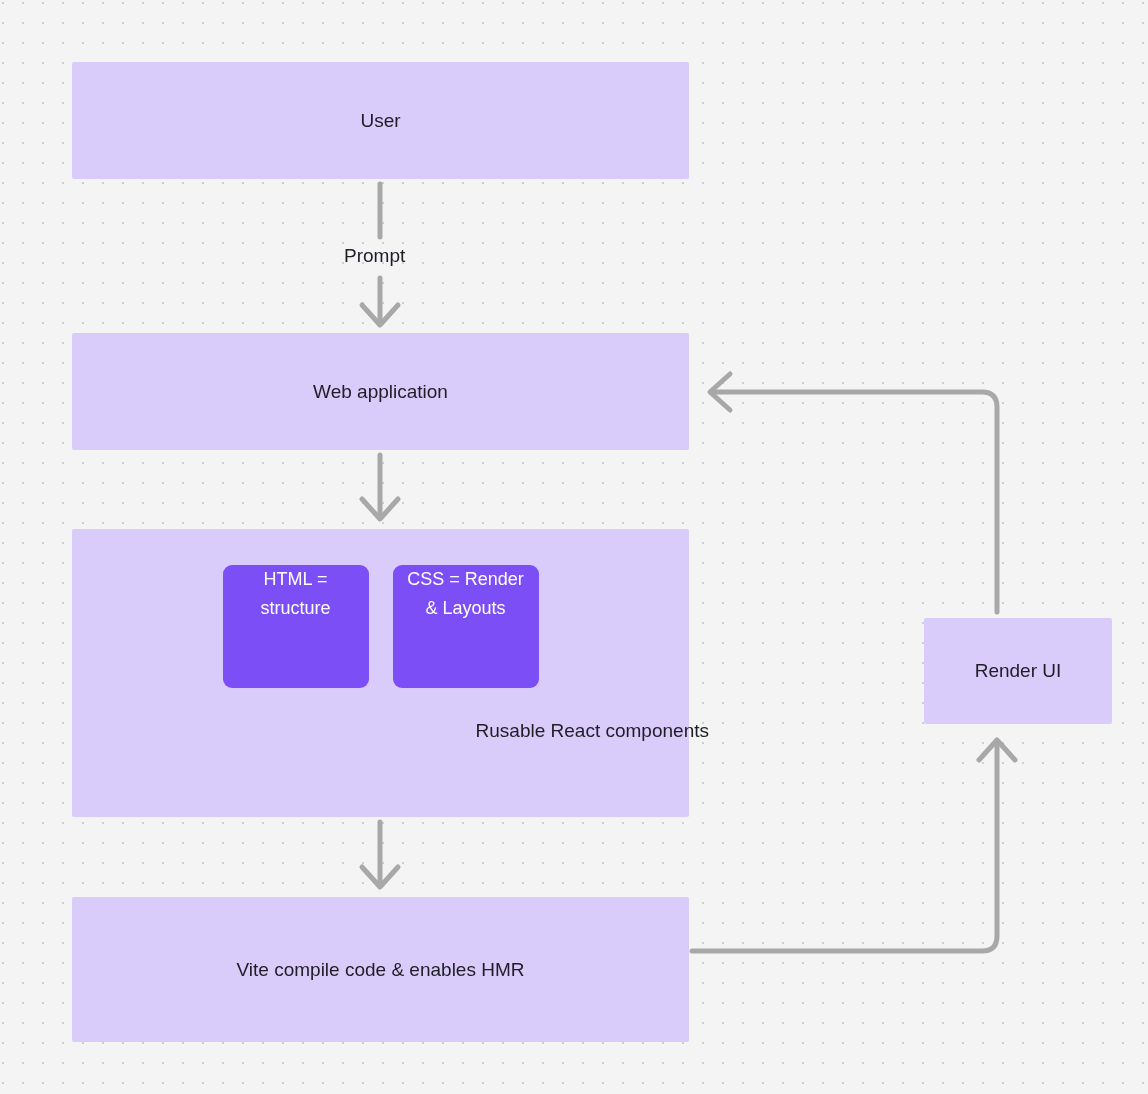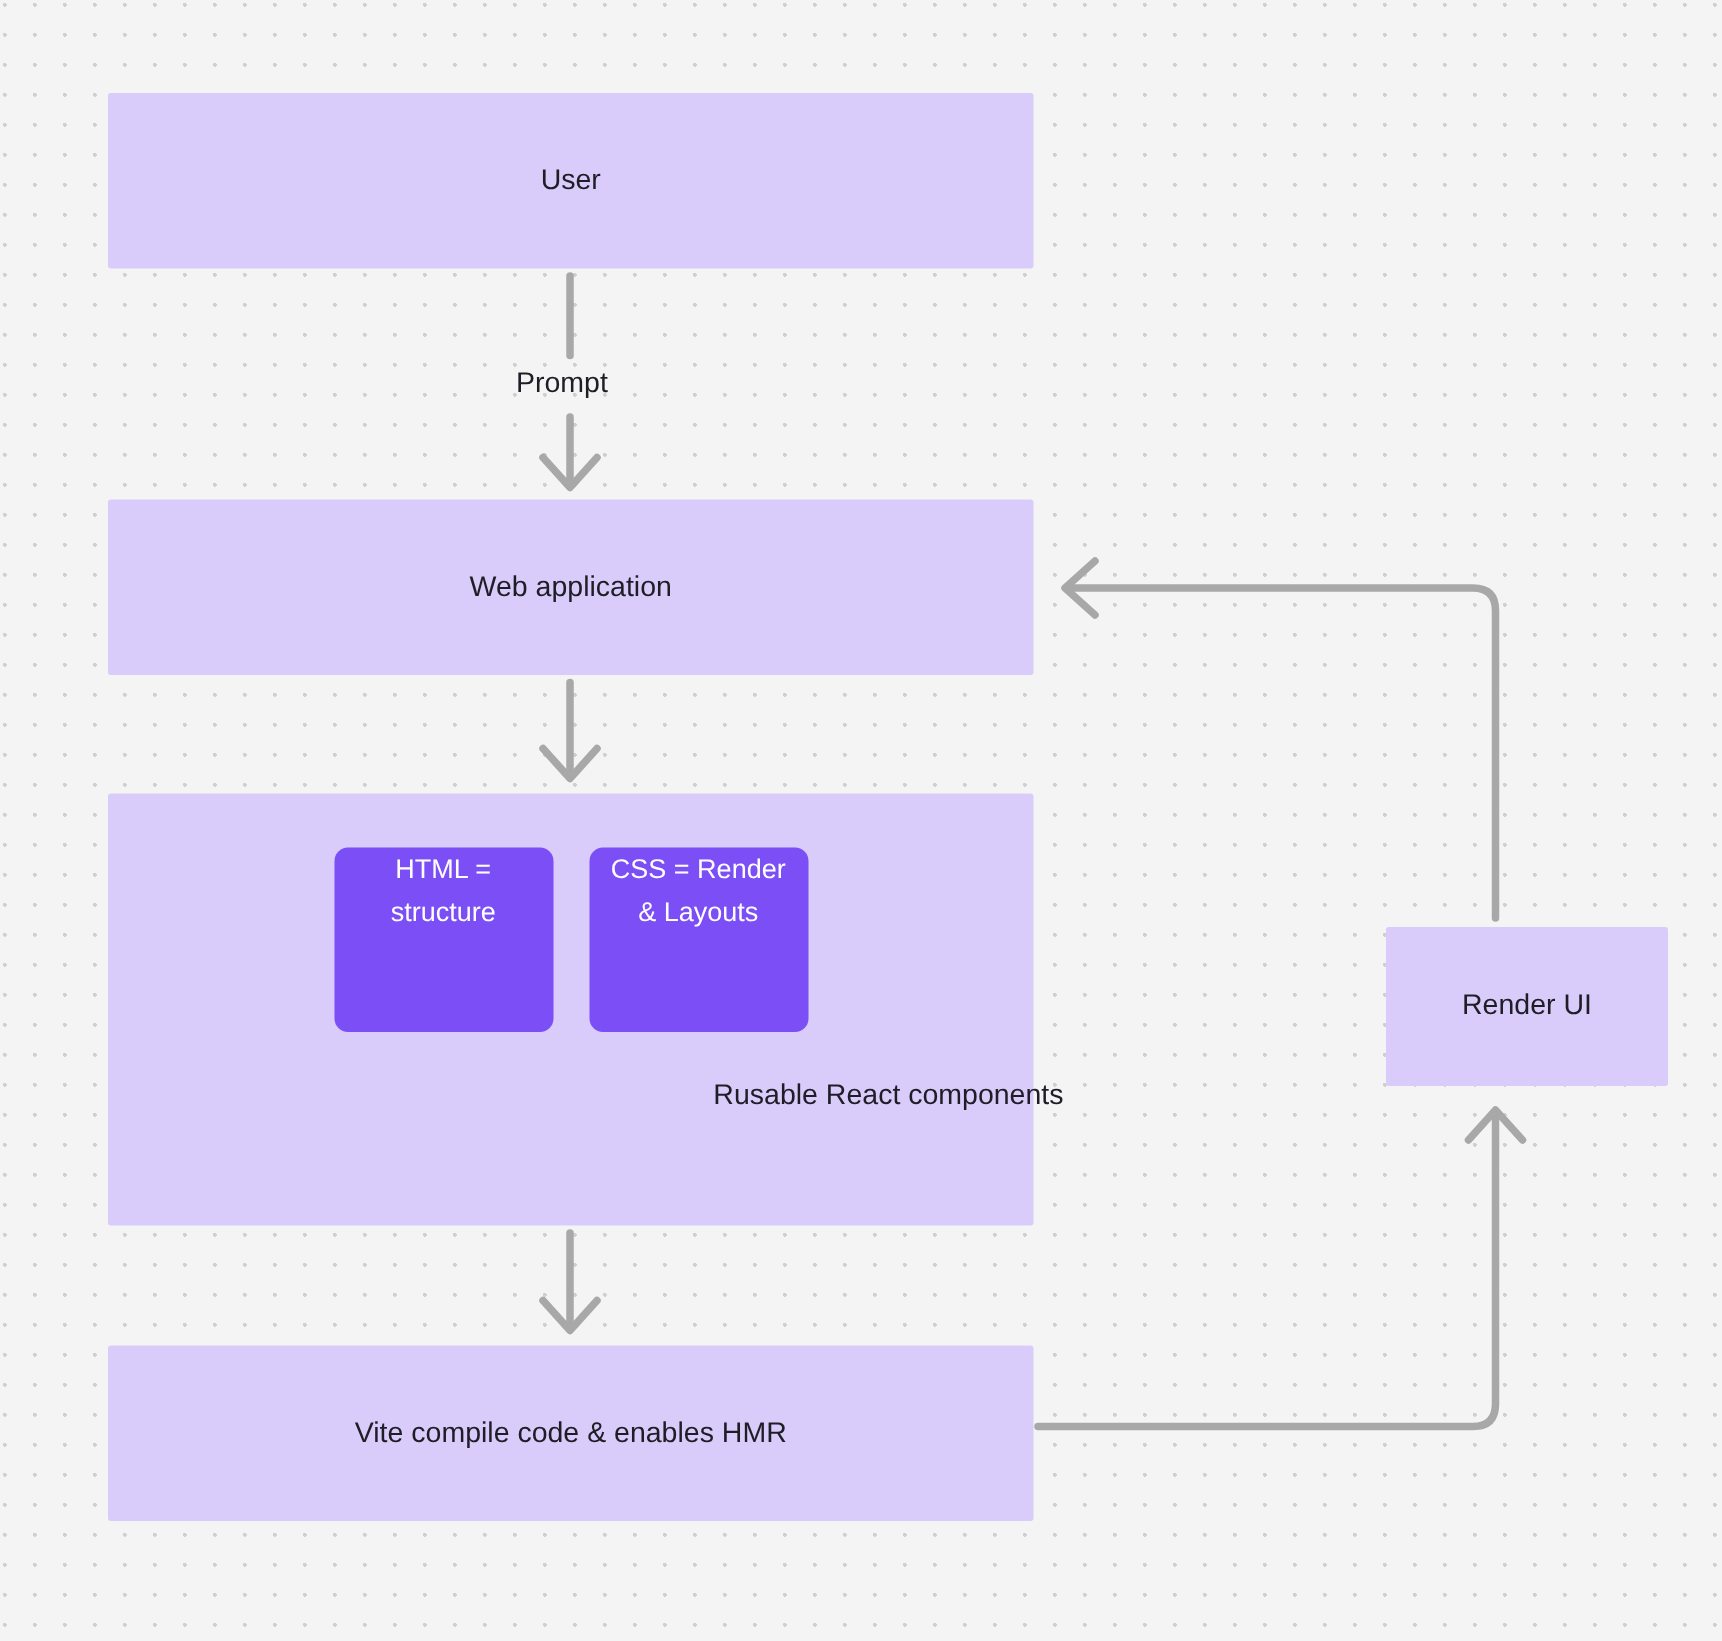--- a/index.html
+++ b/index.html
@@ -38,21 +38,21 @@
     text-align: center;
   }
 
   .node-label {
     display: block;
   }
 
   #node-user       { left: 72px;  top: 62px;  width: 617px; height: 117px; }
   #node-webapp     { left: 72px;  top: 333px; width: 617px; height: 117px; }
   #node-components { left: 72px;  top: 529px; width: 617px; height: 288px; }
-  #node-vite       { left: 72px;  top: 897px; width: 617px; height: 117px; }
+  #node-vite       { left: 72px;  top: 897px; width: 617px; height: 145px; }
   #node-render     { left: 924px; top: 618px; width: 188px; height: 106px; }
 
   
   #node-components { display: block; }
 
   .chips-row {
     position: absolute;
     left: 0;
     top: 36px;
     width: 100%;

